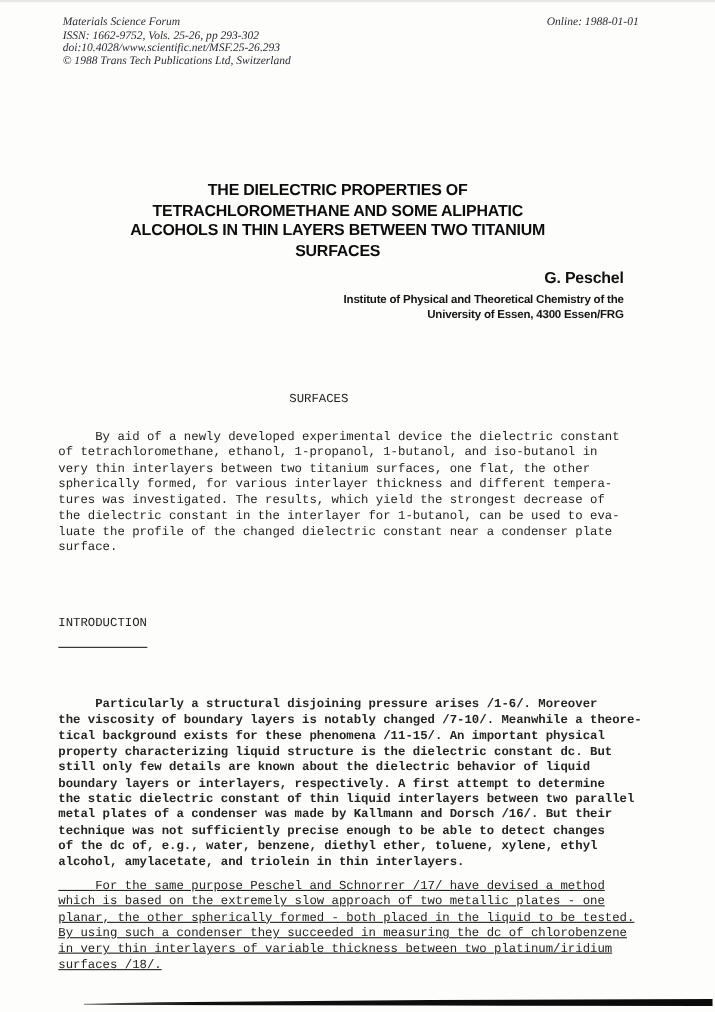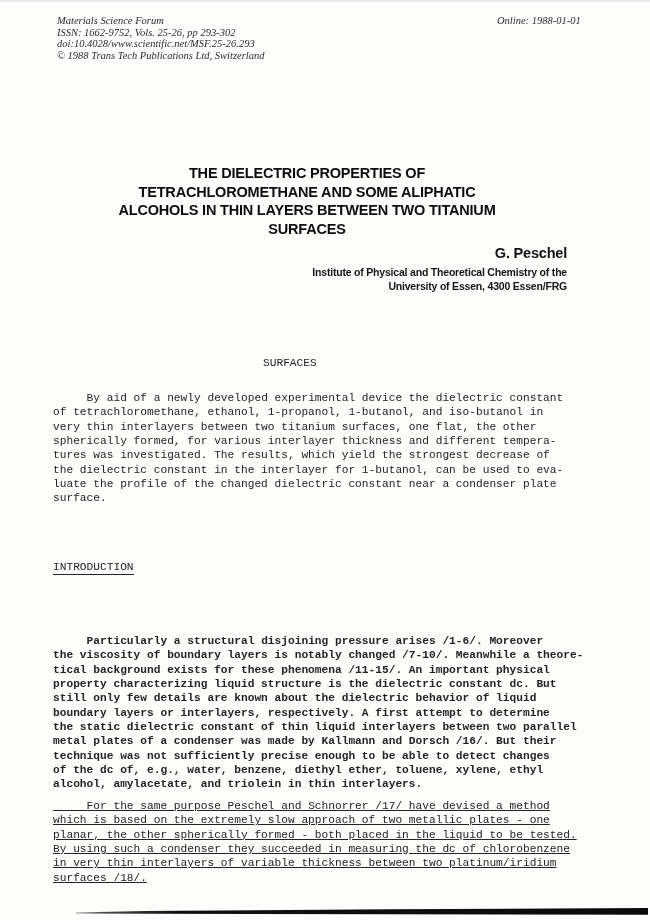--- a/index.html
+++ b/index.html
@@ -48,21 +48,21 @@
   }
   .mono{
     font-family:"Liberation Mono","DejaVu Sans Mono",monospace;
     font-size:11.2px;line-height:14.35px;
     color:#232323;
     white-space:pre-wrap;
   }
   .abstract-heading{position:absolute;top:354px;left:263px;}
   .abstract-body{position:absolute;top:389px;left:53px;width:575px;}
   .section-heading{position:absolute;top:558px;left:53px;}
-  .section-heading span{border-bottom:1px solid #232323;padding-bottom:1px;}
+  .section-heading span{border-bottom:1px solid #232323;padding-bottom:15px;}
   .para-1{position:absolute;top:584px;left:53px;width:585px;}
   .para-2{position:absolute;top:632px;left:53px;width:585px;font-weight:bold;}
   .para-3{position:absolute;top:797px;left:53px;width:585px;text-decoration:underline;}
   .bottom-bar{
     position:absolute;top:905px;left:76px;right:2px;height:9px;
     background:linear-gradient(90deg,#9a9a9a 0,#4a4a4a 5%,#101010 18%,#0a0a0a 100%);
     clip-path:polygon(0 62%,12% 45%,55% 24%,100% 12%,100% 85%,55% 80%,12% 74%,0 73%);
   }
 </style>
 </head>

